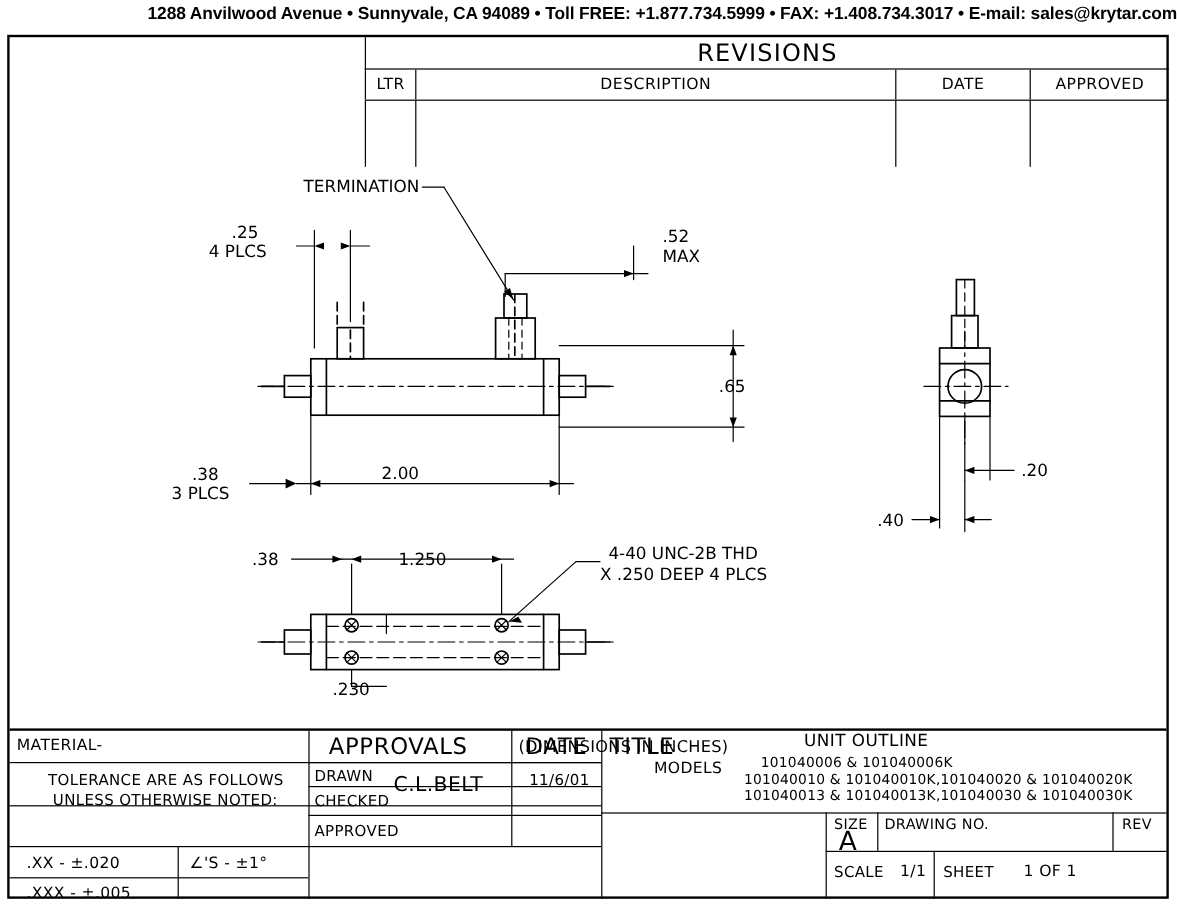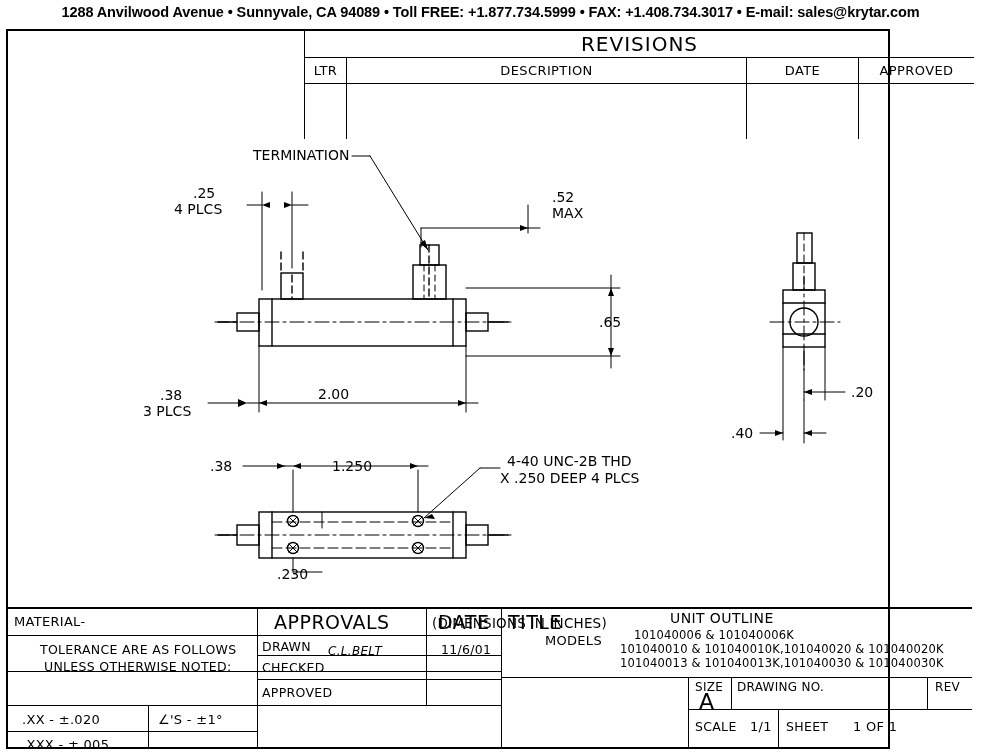--- a/index.html
+++ b/index.html
@@ -7,28 +7,28 @@
     width:981px;height:756px;
     background:#ffffff;
     font-family:"Liberation Sans", sans-serif;
     color:#000;
     overflow:hidden;
   }
   .page{position:relative;width:981px;height:756px;}
 
   .header-line{
     position:absolute;left:0;top:4px;width:981px;
-    text-align:center;
+    text-align:right;
     font-size:14.5px;font-weight:bold;
     letter-spacing:-0.1px;
     white-space:nowrap;
   }
 
   .frame{
-    position:absolute;left:6px;top:29px;width:884px;height:720px;
+    position:absolute;left:6px;top:29px;width:968px;height:720px;
     border:2px solid #000;box-sizing:border-box;
   }
 
   
   .rev-block{position:absolute;left:296px;top:0;width:670px;height:63px;}
   .rev-title{
     position:absolute;left:0;top:0;width:670px;height:27px;
     border-bottom:1px solid #000;border-left:1px solid #000;
     box-sizing:border-box;
     text-align:center;font-family:"DejaVu Sans",sans-serif;
@@ -119,21 +119,21 @@
       <div class="tx" style="left:32px;top:33px;font-size:12.5px;letter-spacing:0.3px;">TOLERANCE ARE AS FOLLOWS</div>
       <div class="tx" style="left:36px;top:50px;font-size:12.5px;letter-spacing:0.3px;">UNLESS OTHERWISE NOTED:</div>
       <div class="tx" style="left:14px;top:103px;font-size:13px;letter-spacing:0.3px;">.XX - ±.020</div>
       <div class="tx" style="left:150px;top:103px;font-size:13px;letter-spacing:0.3px;">∠'S - ±1°</div>
       <div class="tx" style="left:14px;top:128px;font-size:13px;letter-spacing:0.3px;">.XXX - ±.005</div>
 
       <div class="tx" style="left:266px;top:2px;font-size:19px;letter-spacing:0.5px;">APPROVALS</div>
       <div class="tx" style="left:430px;top:2px;font-size:19px;letter-spacing:0.5px;">DATE</div>
 
       <div class="tx" style="left:254px;top:30px;font-size:12.5px;letter-spacing:0.3px;">DRAWN</div>
-      <div class="tx" style="left:320px;top:35px;font-size:12px;letter-spacing:0.3px;font-style:italic;">C.L.BELT</div>
+      <div class="tx" style="left:320px;top:35px;font-size:17px;letter-spacing:0.3px;">C.L.BELT</div>
       <div class="tx" style="left:433px;top:33px;font-size:12.5px;letter-spacing:0.3px;">11/6/01</div>
 
       <div class="tx" style="left:254px;top:51px;font-size:12.5px;letter-spacing:0.3px;">CHECKED</div>
       <div class="tx" style="left:254px;top:76px;font-size:12.5px;letter-spacing:0.3px;">APPROVED</div>
 
       <div class="tx" style="left:500px;top:2px;font-size:19px;letter-spacing:0.5px;">TITLE</div>
       <div class="tx" style="left:662px;top:1px;font-size:14px;letter-spacing:0.4px;">UNIT OUTLINE</div>
       <div class="tx" style="left:537px;top:24px;font-size:13px;letter-spacing:0.3px;">MODELS</div>
       <div class="tx" style="left:612px;top:19px;font-size:11.5px;letter-spacing:0.2px;margin-left:14px;">101040006 &amp; 101040006K</div>
       <div class="tx" style="left:612px;top:33px;font-size:11.5px;letter-spacing:0.2px;">101040010 &amp; 101040010K,101040020 &amp; 101040020K</div>

